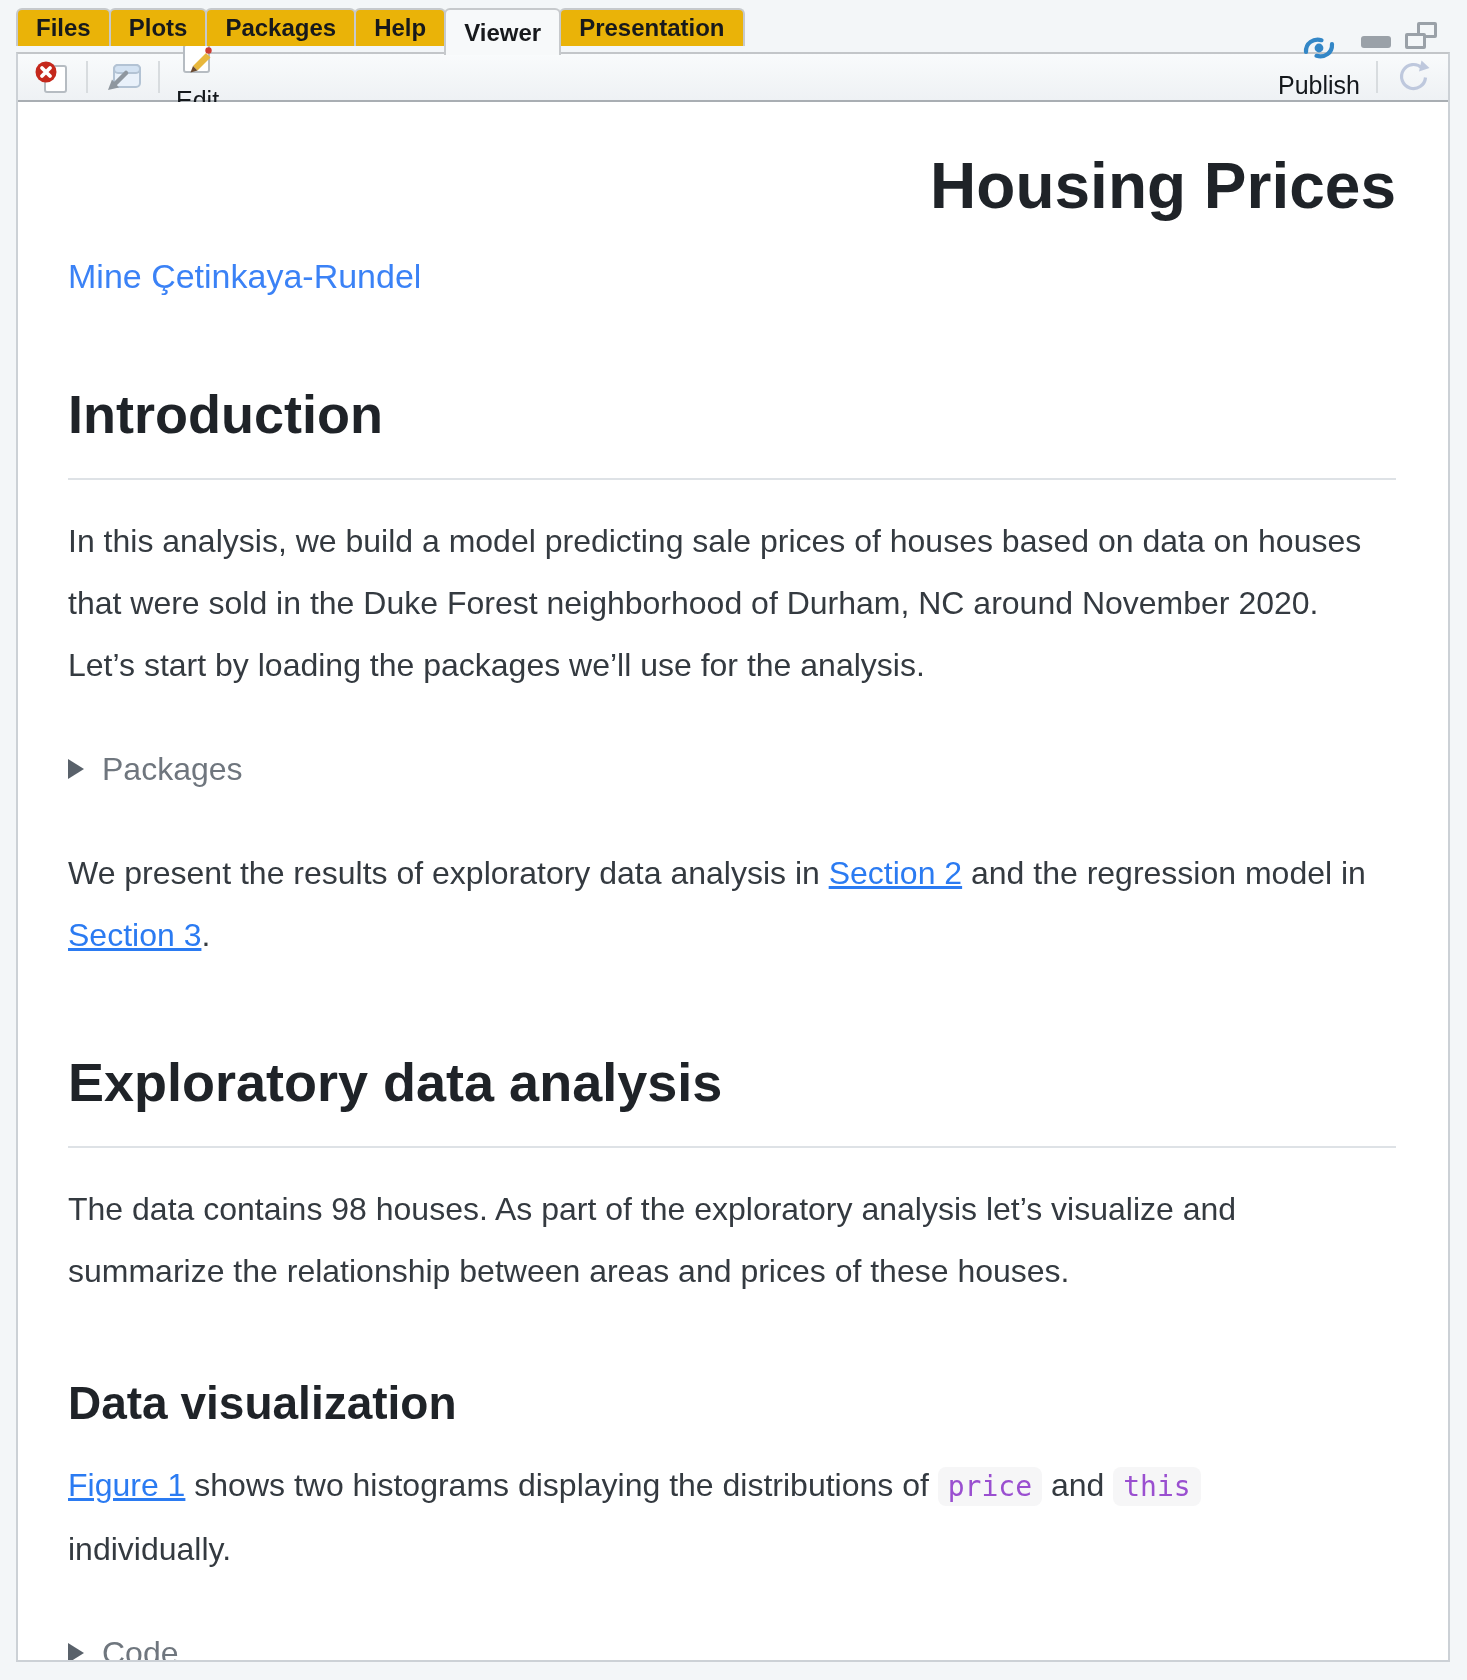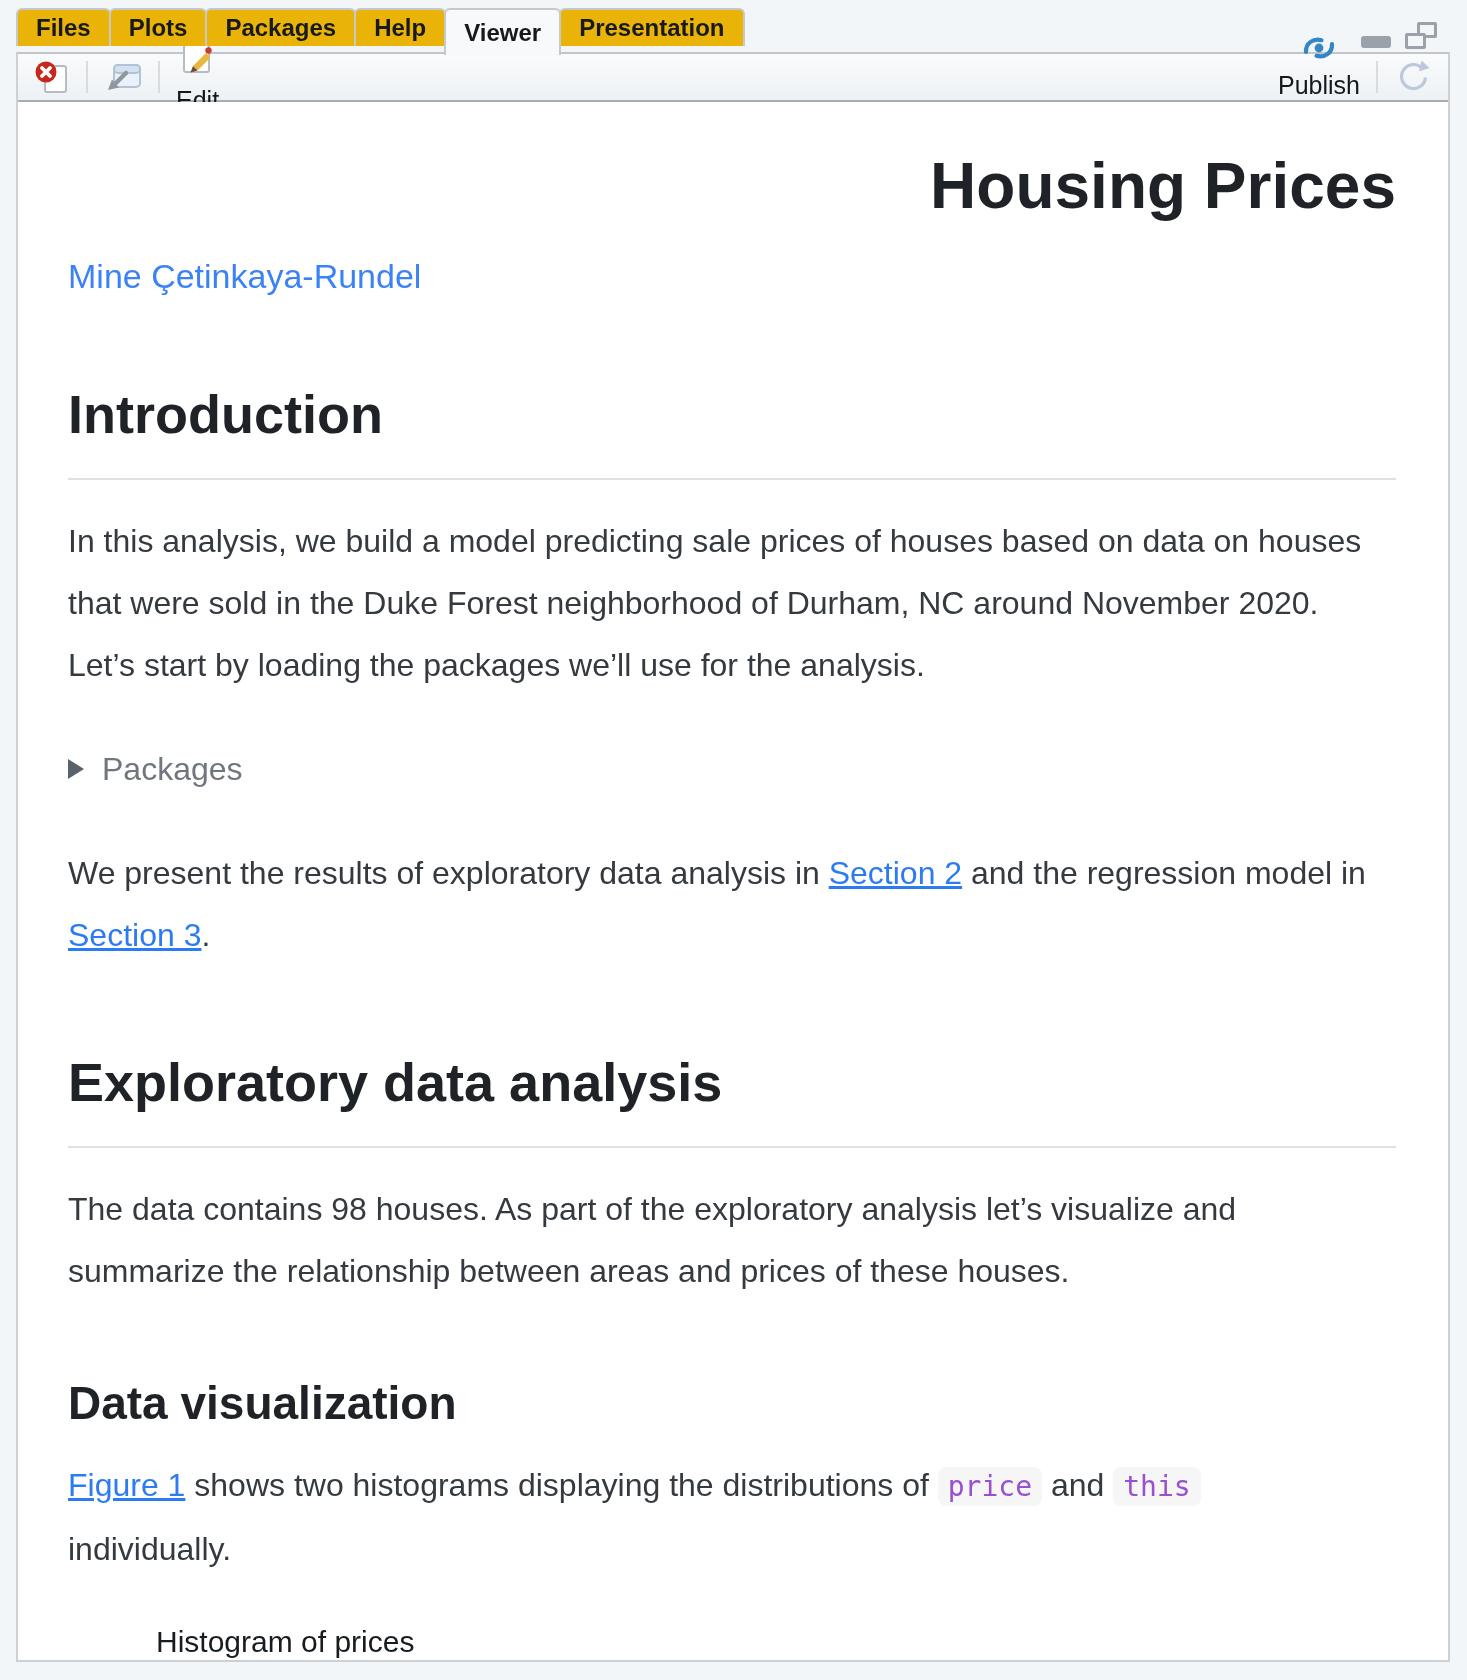--- a/index.html
+++ b/index.html
@@ -186,20 +186,26 @@
       <p class="body"><span>We present the results of exploratory data analysis in </span><a class="doclink">Section 2</a><span> and the regression model in </span><a class="doclink">Section 3</a><span>.</span></p>
 
       <h2 class="qh">Exploratory data analysis</h2>
 
       <p class="body">The data contains 98 houses. As part of the exploratory analysis let’s visualize and summarize the relationship between areas and prices of these houses.</p>
 
       <h3 class="qh">Data visualization</h3>
 
       <p class="body"><a class="doclink">Figure 1</a><span> shows two histograms displaying the distributions of </span><code class="inline">price</code><span> and </span><code class="inline">this</code><span> individually.</span></p>
 
+      <details class="fold">
+        <summary>
+          <span class="tri"></span>
+          <span class="fold-label">Code</span>
+        </summary>
+      </details>
 
       <div class="figure">
         <div class="fig-title">Histogram of prices</div>
         <div class="panel">
 
         <div class="gridline" style="left: 12.5%;"></div>
             <div class="gridline" style="left: 25%;"></div>
             <div class="gridline" style="left: 37.5%;"></div>
             <div class="gridline" style="left: 50%;"></div>
             <div class="gridline" style="left: 62.5%;"></div>

